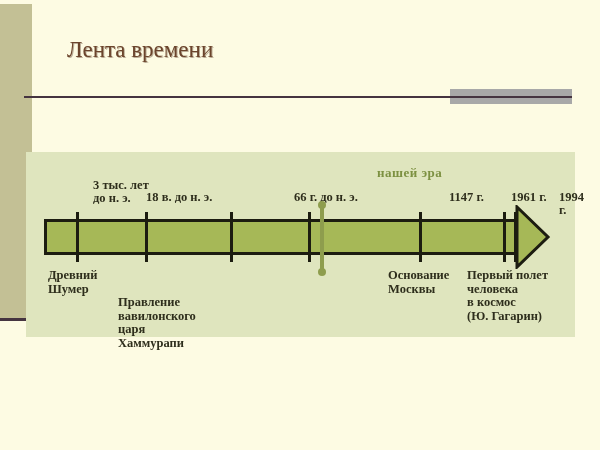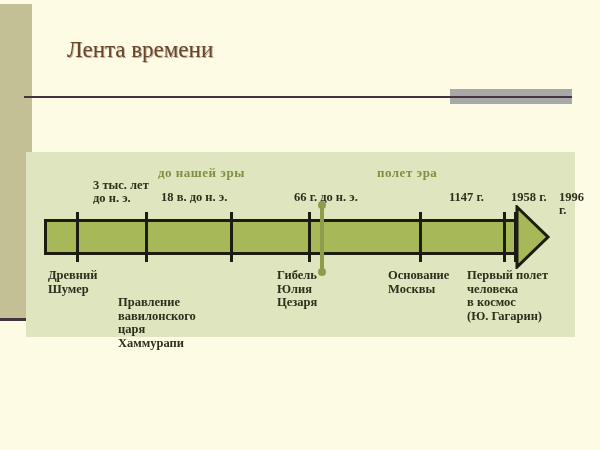--- a/index.html
+++ b/index.html
@@ -57,21 +57,21 @@
     color:var(--era-text);white-space:nowrap;
   }
   .era-left{left:132px;}
   .era-right{left:351px;}
   .date{
     position:absolute;
     font-size:12.5px;font-weight:700;line-height:13px;
     color:var(--label-text);white-space:pre-line;margin-left:46px;
   }
   .d0{left:21px;top:27px;}
-  .d1{left:89px;top:39px;text-align:right;}
+  .d1{left:74px;top:39px;text-align:right;}
   .d2{left:222px;top:39px;}
   .d3{left:377px;top:39px;}
   .d4{left:439px;top:39px;}
   .d5{left:487px;top:39px;}
   .bar{
     position:absolute;left:18px;top:67px;width:475px;height:36px;
     background:var(--bar-green);
     border:3px solid var(--outline-dark);
   }
   .arrowhead{position:absolute;left:489px;top:53px;}
@@ -106,30 +106,29 @@
 
   <div class="side-strip"></div>
   <div class="side-strip-line"></div>
 
   <h1 class="title">Лента времени</h1>
   <div class="accent-bar"></div>
   <div class="title-rule"></div>
 
   <div class="tl-panel">
 
-    <div class="era era-left">до нашей эры</div>
-    <div class="era era-right">полет эра</div>
+    <div class="era era-right">нашей эра</div>
 
     <div class="date d0">3 тыс. лет
 до н. э.</div>
     <div class="date d1">18 в. до н. э.</div>
     <div class="date d2">66 г. до н. э.</div>
     <div class="date d3">1147 г.</div>
-    <div class="date d4">1958 г.</div>
-    <div class="date d5">1996 г.</div>
+    <div class="date d4">1961 г.</div>
+    <div class="date d5">1994 г.</div>
 
     <div class="bar"></div>
     <svg class="arrowhead" width="36" height="64" viewBox="0 0 36 64">
       <polygon points="2,2 33,32 2,62"></polygon>
     </svg>
 
     <div class="tick t0"></div>
     <div class="tick t1"></div>
     <div class="tick t2"></div>
     <div class="tick t3"></div>
@@ -141,23 +140,20 @@
       <span class="dot dot-top"></span>
       <span class="dot dot-bottom"></span>
     </div>
 
     <div class="event e0">Древний
 Шумер</div>
     <div class="event e1">Правление
 вавилонского
 царя
 Хаммурапи</div>
-    <div class="event e2">Гибель
-Юлия
-Цезаря</div>
     <div class="event e3">Основание
 Москвы</div>
     <div class="event e4">Первый полет
 человека
 в космос
 (Ю. Гагарин)</div>
 
   </div>
 </div>
 

